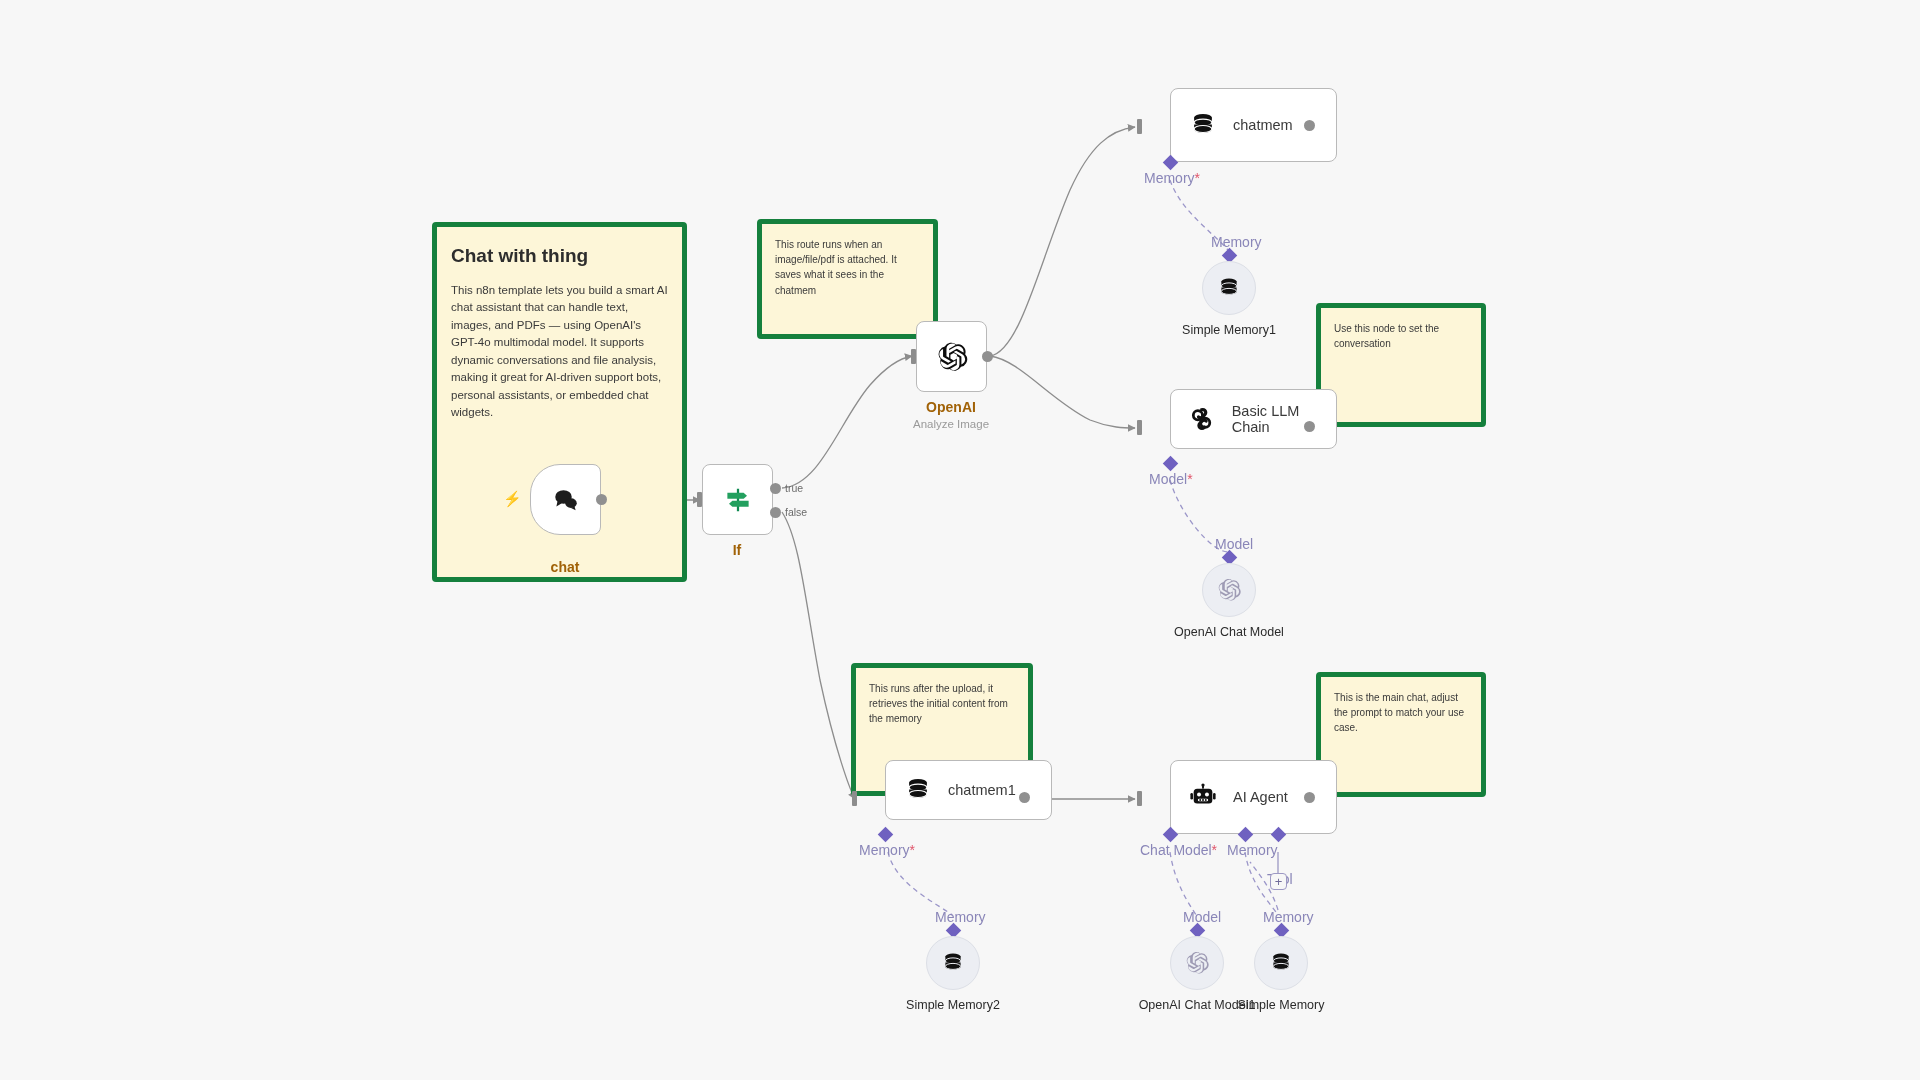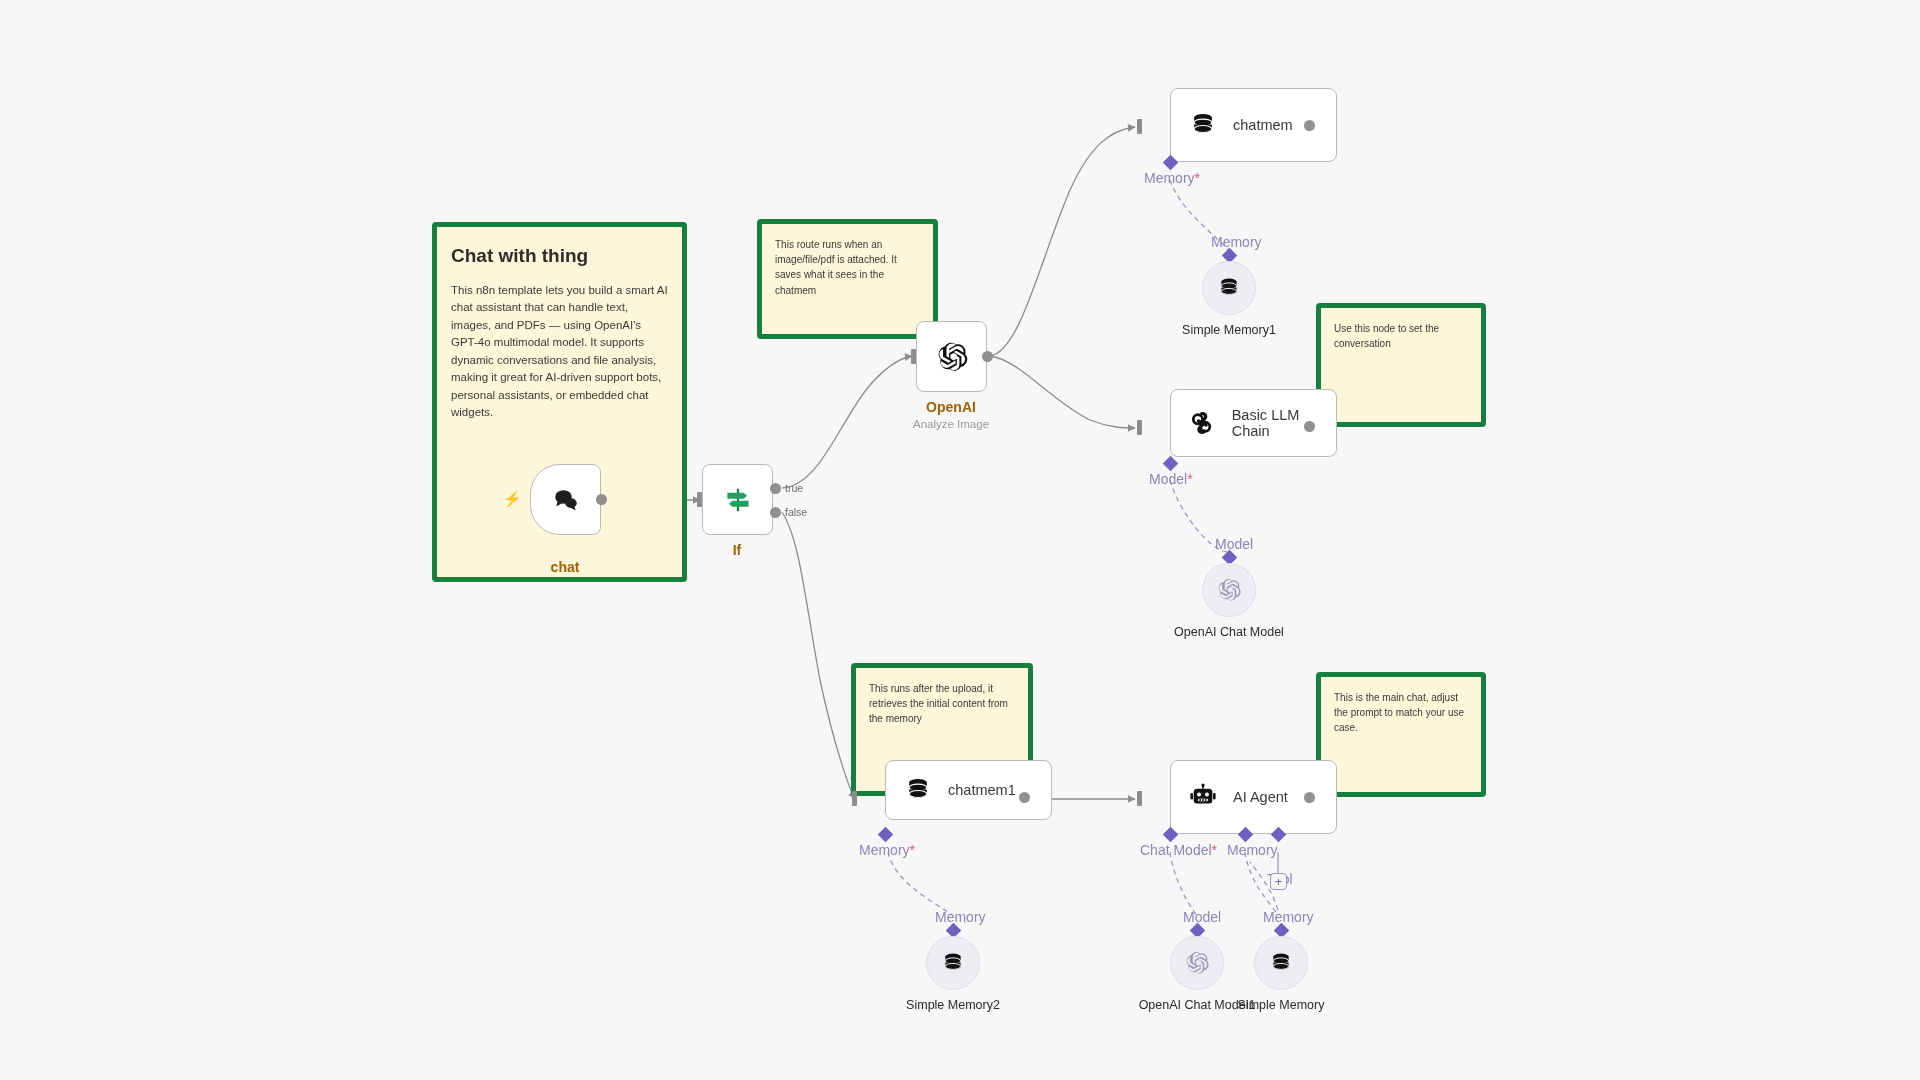--- a/index.html
+++ b/index.html
@@ -216,21 +216,21 @@
       <ellipse cx="12" cy="5.6" rx="7.6" ry="3" fill="#111"></ellipse>
       <path d="M4.4 5.6v4c0 1.66 3.4 3 7.6 3s7.6-1.34 7.6-3v-4" fill="#111"></path>
       <ellipse cx="12" cy="9.9" rx="7.6" ry="3" fill="#111" stroke="#eceef3" stroke-width="1"></ellipse>
       <path d="M4.4 11.6v4c0 1.66 3.4 3 7.6 3s7.6-1.34 7.6-3v-4" fill="#111"></path>
       <ellipse cx="12" cy="15.4" rx="7.6" ry="3" fill="#111" stroke="#eceef3" stroke-width="1"></ellipse>
     </svg>
   </div>
   <div class="subnode-caption" style="left:1229px; top:323px;">Simple Memory1</div>
 
   <div class="endpoint-in" style="left:1137px; top:420px;"></div>
-  <div class="node wide" style="left:1142px; top:389px; width:167px; height:68px;">
+  <div class="node wide" style="left:1142px; top:389px; width:167px; height:60px;">
     <svg class="icon" width="28" height="28" viewBox="0 0 24 24">
       <path d="M9.4 3.2a4.2 4.2 0 0 1 5.9 0 4.2 4.2 0 0 1 0 5.9l-2 2a4.2 4.2 0 0 1-5.9 0 1.5 1.5 0 0 1 2.1-2.1 1.2 1.2 0 0 0 1.7 0l2-2a1.2 1.2 0 0 0 0-1.7 1.2 1.2 0 0 0-1.7 0l-1 1a5.6 5.6 0 0 0-2.3-.6l2.2-2.5Z" fill="#111"></path>
       <path d="M14.6 20.8a4.2 4.2 0 0 1-5.9 0 4.2 4.2 0 0 1 0-5.9l2-2a4.2 4.2 0 0 1 5.9 0 1.5 1.5 0 0 1-2.1 2.1 1.2 1.2 0 0 0-1.7 0l-2 2a1.2 1.2 0 0 0 0 1.7 1.2 1.2 0 0 0 1.7 0l1-1c.75.3 1.5.5 2.3.6l-1.2 2.5Z" fill="#111"></path>
       <circle cx="8" cy="8.6" r="4.1" fill="none" stroke="#111" stroke-width="2.5"></circle>
       <circle cx="14.6" cy="15.4" r="4.1" fill="none" stroke="#111" stroke-width="2.5"></circle>
     </svg>
     <span class="node-inner-label">Basic LLM Chain</span>
   </div>
   <div class="endpoint-out" style="left:1304px; top:421px;"></div>
   <div class="diamond" style="left:1165px; top:458px;"></div>

